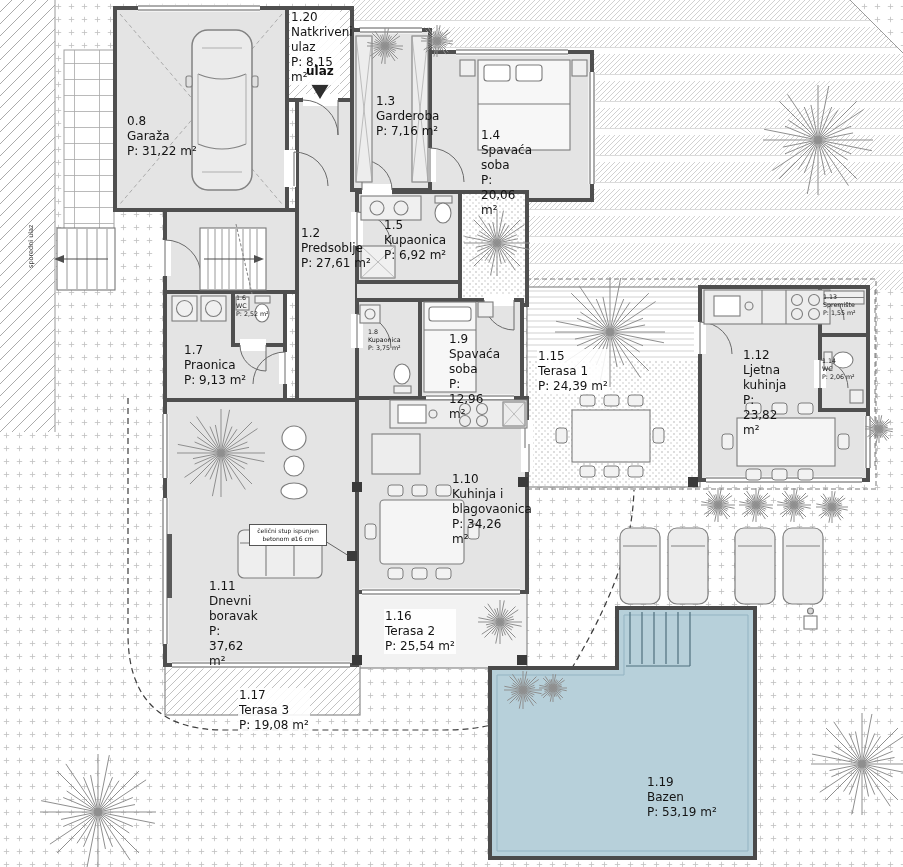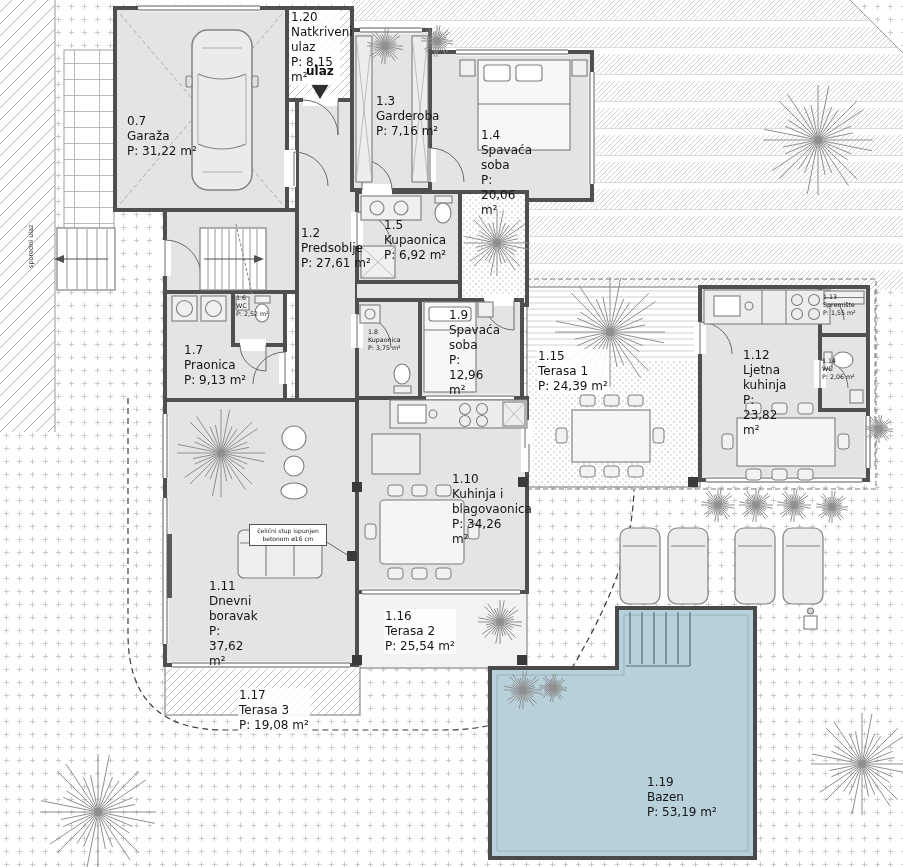--- a/index.html
+++ b/index.html
@@ -473,21 +473,21 @@
     <use href="#treeSym" transform="translate(862,764) scale(2.55)"></use>
     <use href="#treeSym" transform="translate(718,505) scale(0.85)"></use>
     <use href="#treeSym" transform="translate(756,505) scale(0.85)"></use>
     <use href="#treeSym" transform="translate(794,505) scale(0.85)"></use>
     <use href="#treeSym" transform="translate(832,507) scale(0.8)"></use>
     <use href="#treeSym" transform="translate(879,429) scale(0.7)"></use>
   </g>
 </svg>
 
 <div class="label" style="left:127px;top:114px">
-  <span>0.7</span>
+  <span>0.8</span>
   <span>Garaža</span>
   <span>P: 31,22 m²</span>
 </div>
 <div class="label" style="left:301px;top:226px">
   <span>1.2</span>
   <span>Predsoblje</span>
   <span>P: 27,61 m²</span>
 </div>
 <div class="label" style="left:376px;top:94px">
   <span>1.3</span>
@@ -512,21 +512,21 @@
 <div class="label" style="left:184px;top:343px">
   <span>1.7</span>
   <span>Praonica</span>
   <span>P: 9,13 m²</span>
 </div>
 <div class="label sm" style="left:368px;top:328px">
   <span>1.8</span>
   <span>Kupaonica</span>
   <span>P: 3,75 m²</span>
 </div>
-<div class="label" style="left:449px;top:308px;width:44px">
+<div class="label" style="left:449px;top:332px;width:44px">
   <span>1.9</span>
   <span>Spavaća soba</span>
   <span>P: 12,96 m²</span>
 </div>
 <div class="label" style="left:452px;top:472px;width:56px">
   <span>1.10</span>
   <span>Kuhinja i blagovaonica</span>
   <span>P: 34,26 m²</span>
 </div>
 <div class="label" style="left:209px;top:579px;width:42px">

